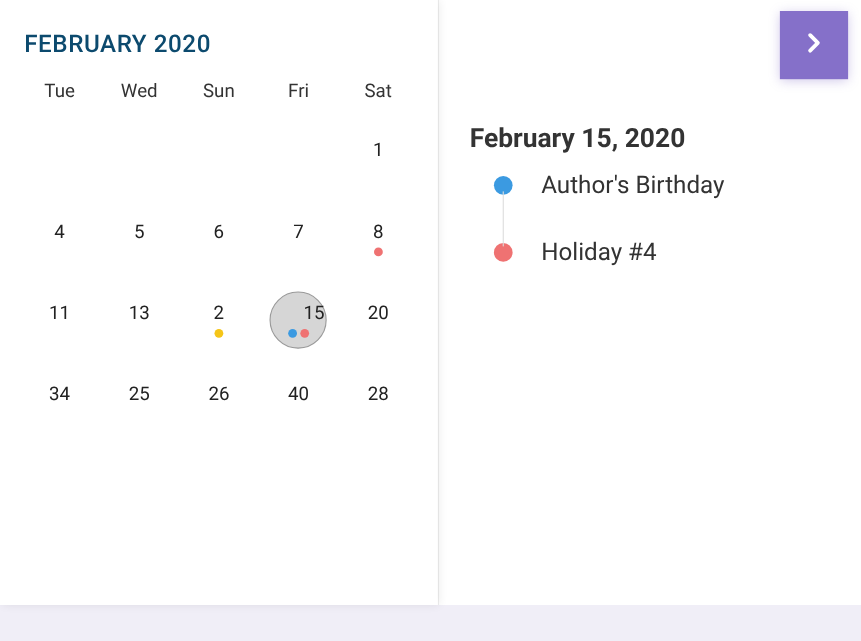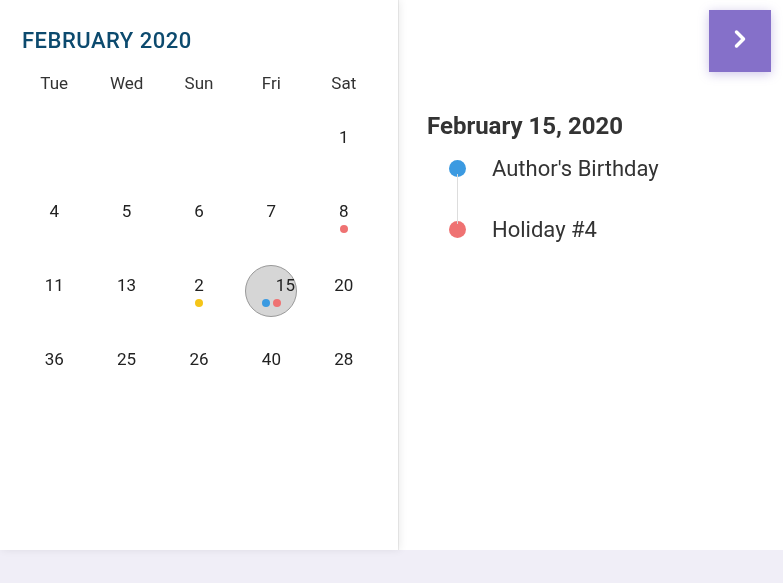--- a/index.html
+++ b/index.html
@@ -209,21 +209,21 @@
           <div class="day-number">15</div>
           <div class="dots">
             <div class="dot blue"></div>
             <div class="dot pink"></div>
           </div>
         </div>
         <div class="day-cell">
           <div class="day-number">20</div>
         </div>
         <div class="day-cell">
-          <div class="day-number">36</div>
+          <div class="day-number">34</div>
         </div>
         <div class="day-cell">
           <div class="day-number">25</div>
         </div>
         <div class="day-cell">
           <div class="day-number">26</div>
         </div>
         <div class="day-cell">
           <div class="day-number">40</div>
         </div>

